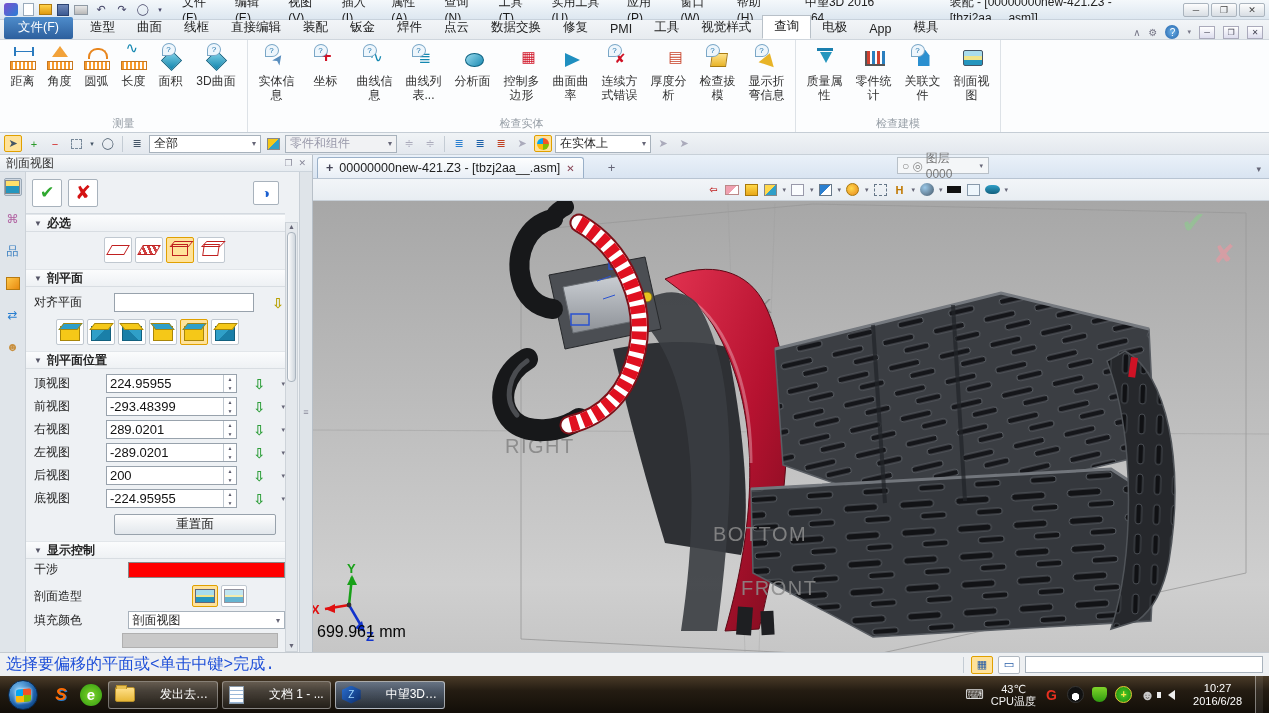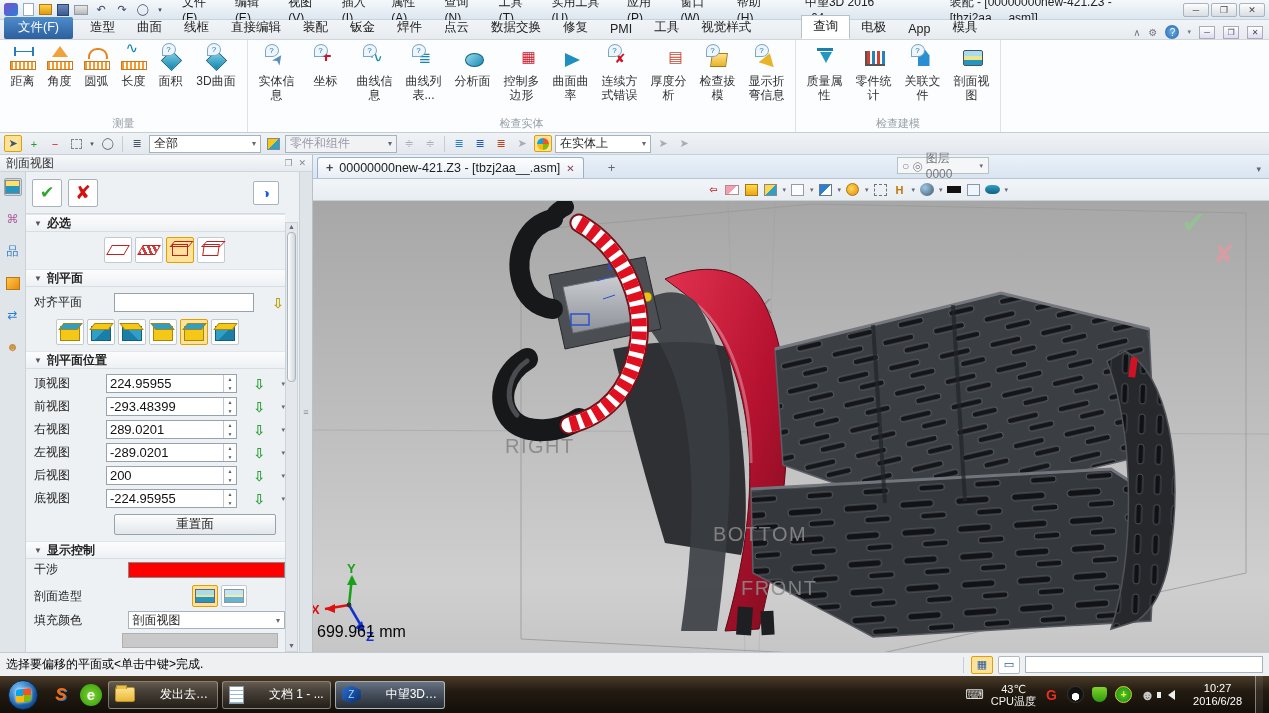--- a/index.html
+++ b/index.html
@@ -28,21 +28,21 @@
     background:linear-gradient(#fdfdfd,#d8dee4); font-size:9px; display:flex;
     align-items:center; justify-content:center; color:#444; }
 
   
   #tabrow { position:absolute; top:20px; left:0; right:0; height:20px;
     background:linear-gradient(#f2f5f8,#e7ebef); border-bottom:1px solid #cfd6dd;
     display:flex; align-items:flex-end; padding:0 4px; }
   .rtab { padding:2px 11px 3px; font-size:12.5px; color:#222; }
   .rtab.file { background:linear-gradient(#4e8ccb,#2d5f9d); color:#fff; border-radius:2px;
     margin-right:6px; padding:2px 14px 3px; }
-  .rtab.active { background:#fff; border:1px solid #b8c0c8; border-bottom:1px solid #fff;margin-left:39px; }
+  .rtab.active { background:#fff; border:1px solid #b8c0c8; border-bottom:1px solid #fff; }
   .tabrow-right { margin-left:auto; display:flex; align-items:center; gap:8px; padding-right:2px; }
   .tr-ico { font-size:10px; color:#778; }
   .tr-help { width:14px; height:14px; border-radius:50%; background:radial-gradient(#6fb2e8,#1f5fa8);
     color:#fff; font-size:10px; display:flex; align-items:center; justify-content:center; }
   .docwin { width:16px; height:13px; border:1px solid #aab; background:linear-gradient(#fff,#dde);
     font-size:8px; display:flex; align-items:center; justify-content:center; color:#445; }
 
   
   #ribbon { position:absolute; top:40px; left:0; right:0; height:93px; background:#fcfdfe;
     border-bottom:1px solid #c5cdd5; display:flex; }
@@ -226,21 +226,21 @@
     display:flex; align-items:center; gap:3px; padding:0 4px; color:#888; position:absolute;
     right:280px; top:2px; }
   #layercombo .lc-txt { flex:1; font-size:12px; color:#777; }
   #viewport { position:absolute; left:0; top:46px; right:0; bottom:0;
     background:linear-gradient(#a7a7a7,#cfcfcf 85%,#c6c6c6); }
   #viewport svg { position:absolute; inset:0; }
 
   
   #statusbar { position:absolute; left:0; right:0; bottom:37px; height:24px; background:#eef0f2;
     border-top:1px solid #c4cad0; display:flex; align-items:center; padding:0 6px; }
-  #status-msg { font-size:12px; color:#000000; }
+  #status-msg { font-size:16px; color:#1d4ed8;font-family:Liberation Mono, monospace; }
   .st-right { margin-left:auto; display:flex; align-items:center; gap:5px; }
   .st-btn { width:22px; height:18px; border:1px solid #b0b8c0; background:#fff; display:flex;
     align-items:center; justify-content:center; font-size:11px; color:#2a5fa8; border-radius:2px; }
   .st-btn.hl { background:#ffe29a; border-color:#e0a000; }
   .st-input { width:238px; height:17px; background:#fff; border:1px solid #a8b2bc; }
 
   
   #taskbar { position:absolute; left:0; right:0; bottom:0; height:37px;
     background:linear-gradient(#4a3b28,#241c12 40%,#120e08); display:flex; align-items:center;
     padding:0 2px; gap:4px; }

